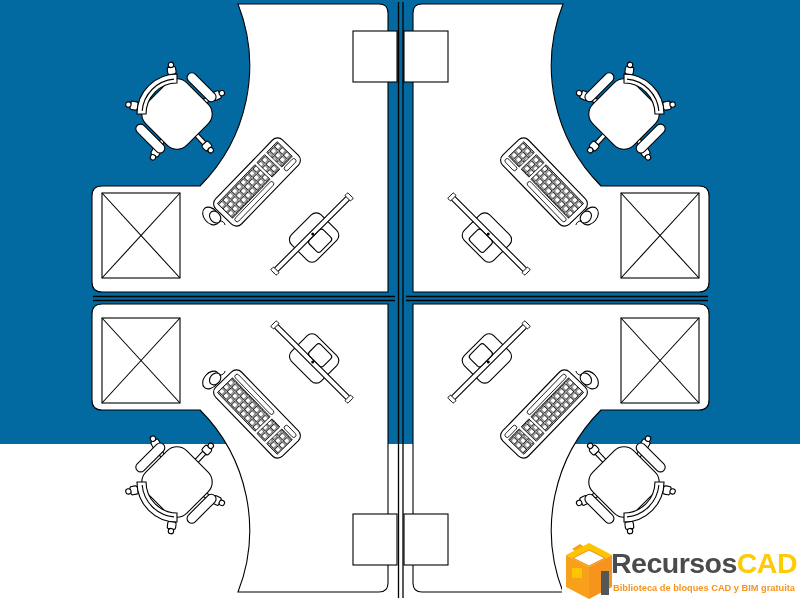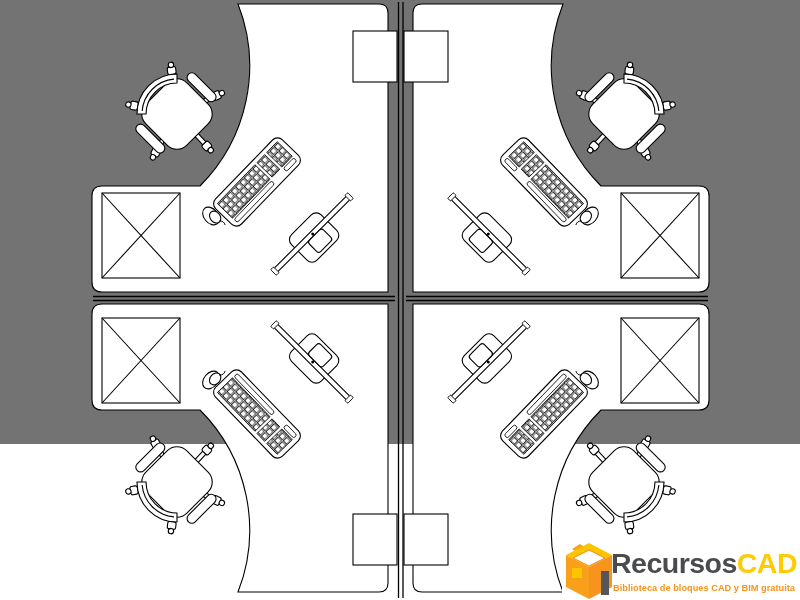--- a/index.html
+++ b/index.html
@@ -1,17 +1,17 @@
 <!DOCTYPE html>
 <html><head>
 <meta charset="utf-8">
 <style>
   html,body{margin:0;padding:0;background:#fff;}
   body{width:800px;height:600px;overflow:hidden;font-family:"Liberation Sans",sans-serif;}
-  #stage{position:relative;width:800px;height:444px;background:#737373;}
+  #stage{position:relative;width:800px;height:444px;background:#0369a1;}
   svg{display:block;}
   .brand-primary{fill:#4a4b4d;font-weight:bold;}
   .brand-accent{fill:#ffcb05;font-weight:bold;}
   .tagline{fill:#f7941d;font-weight:bold;}
 </style>
 </head>
 <body>
 
 <div id="stage">
 <svg width="800" height="600" viewBox="0 0 800 600" xmlns="http://www.w3.org/2000/svg">

